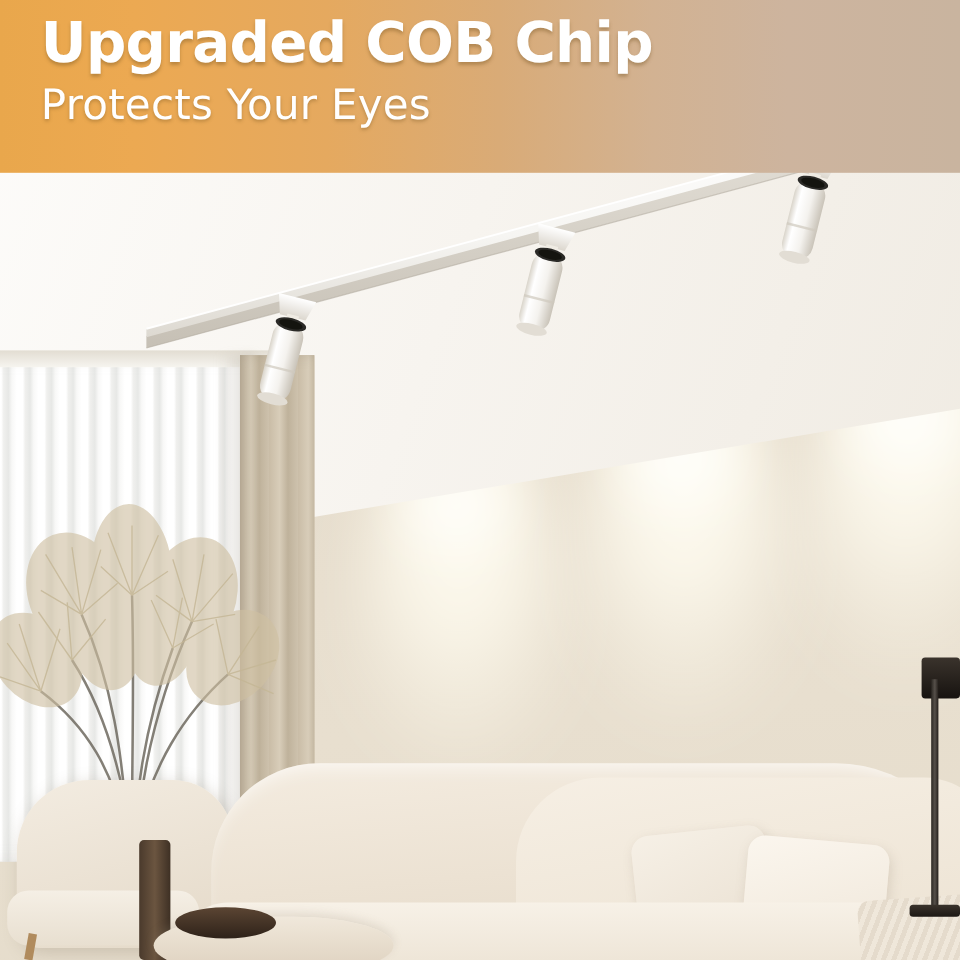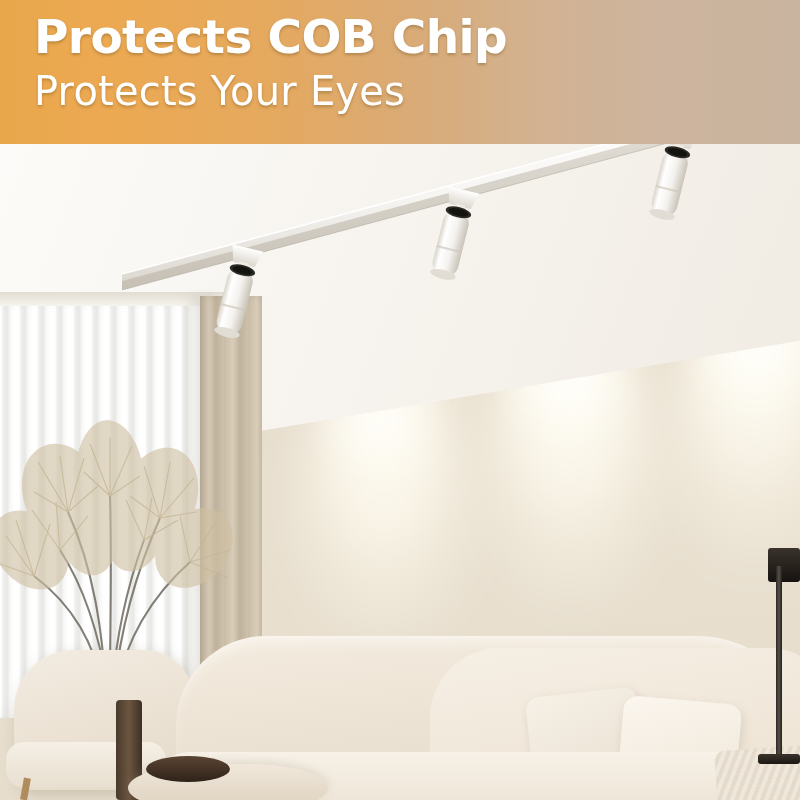--- a/index.html
+++ b/index.html
@@ -225,21 +225,21 @@
   #headline {
     font-size:47px;
     font-weight:700;
     color:#ffffff;
     line-height:1.06;
     letter-spacing:-.6px;
     text-shadow:0 2px 3px rgba(110,78,30,.38);
     white-space:nowrap;
   }
   #subheadline {
-    font-size:40px;
+    font-size:35px;
     font-weight:400;
     color:#ffffff;
     line-height:1.1;
     margin-top:7px;
     letter-spacing:.2px;
     text-shadow:0 2px 3px rgba(110,78,30,.38);
     white-space:nowrap;
   }
 
   
@@ -384,21 +384,21 @@
         <ellipse cx="0" cy="23" rx="13" ry="5.2" fill="#2b2a27"></ellipse>
         <ellipse cx="0" cy="23" rx="10" ry="3.6" fill="#14140f"></ellipse>
         <ellipse cx="0" cy="87" rx="13" ry="4.6" fill="#e2ddd4"></ellipse>
         <rect x="-13" y="60" width="26" height="2" fill="#cfc9be" opacity=".7"></rect>
       </g>
     </svg>
   </div>
 
   <div class="layer" id="banner">
     <div id="banner-inner">
-      <div id="headline">Protects COB Chip</div>
+      <div id="headline">Upgraded COB Chip</div>
       <div id="subheadline">Protects Your Eyes</div>
     </div>
   </div>
 
   <div class="layer" id="badges">
     
     
     
     
   </div>

